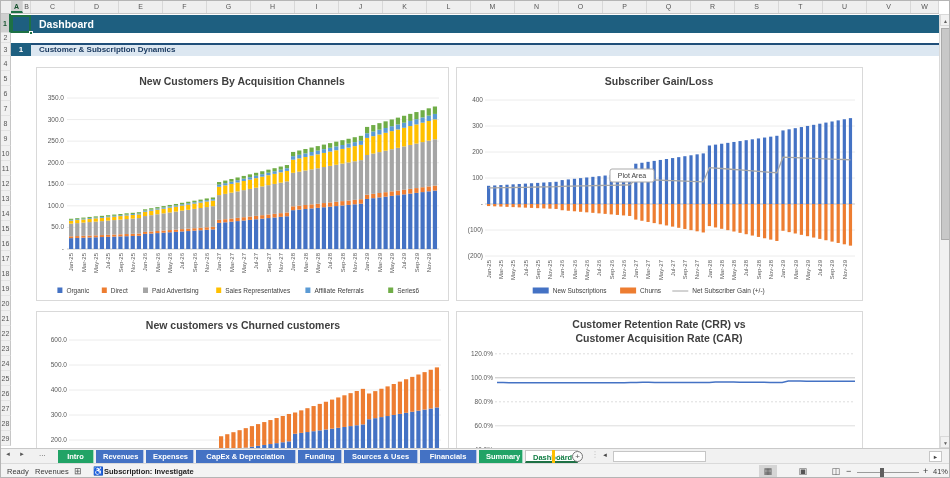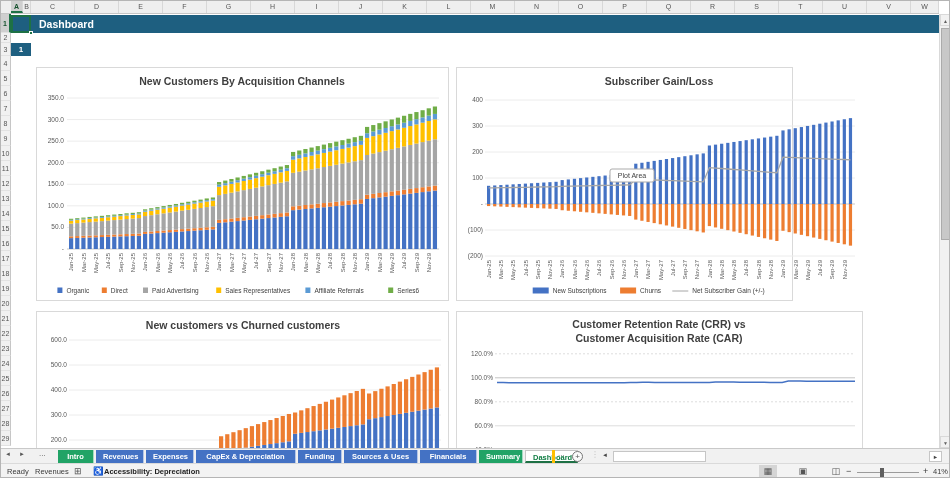--- a/index.html
+++ b/index.html
@@ -105,20 +105,23 @@
         <div class="rowcell" style="top:417px;height:15px;line-height:15px;">29</div>
       </div>
 
     <div class="banner">
       <span>Dashboard</span>
     </div>
     <div class="selbox"></div>
     <div class="selhandle"></div>
 
     <div class="secnum">1</div>
+    <div class="secband">
+      <span>Customer &amp; Subscription Dynamics</span>
+    </div>
 
     <div id="chart1" class="chart" style="left:35px;top:53px;width:413px;height:234px;"><svg width="411" height="232" viewBox="0 0 411 232">
           <text x="205" y="17" font-size="10.5" text-anchor="middle" fill="#3F3F3F" font-family="Liberation Sans,sans-serif" font-weight="bold">New Customers By Acquisition Channels</text>
           <g>
             <line x1="30" y1="30" x2="402" y2="30" stroke="#ECECEC" stroke-width="1"></line>
             <text x="27" y="32" font-size="6.5" text-anchor="end" fill="#595959" font-family="Liberation Sans,sans-serif">350.0</text>
             <line x1="30" y1="51.571428571428555" x2="402" y2="51.571428571428555" stroke="#ECECEC" stroke-width="1"></line>
             <text x="27" y="53.571428571428555" font-size="6.5" text-anchor="end" fill="#595959" font-family="Liberation Sans,sans-serif">300.0</text>
             <line x1="30" y1="73.14285714285714" x2="402" y2="73.14285714285714" stroke="#ECECEC" stroke-width="1"></line>
             <text x="27" y="75.14285714285714" font-size="6.5" text-anchor="end" fill="#595959" font-family="Liberation Sans,sans-serif">250.0</text>
@@ -535,21 +538,21 @@
             <rect x="106.00" y="219.50" width="5" height="5.50" fill="#A5A5A5"></rect>
             <text x="115.00000000000001" y="225" font-size="6.5" text-anchor="start" fill="#404040" font-family="Liberation Sans,sans-serif">Paid Advertising</text>
             <rect x="179.20" y="219.50" width="5" height="5.50" fill="#FFC000"></rect>
             <text x="188.20000000000002" y="225" font-size="6.5" text-anchor="start" fill="#404040" font-family="Liberation Sans,sans-serif">Sales Representatives</text>
             <rect x="268.40" y="219.50" width="5" height="5.50" fill="#5B9BD5"></rect>
             <text x="277.40000000000003" y="225" font-size="6.5" text-anchor="start" fill="#404040" font-family="Liberation Sans,sans-serif">Affiliate Referrals</text>
             <rect x="351.20" y="219.50" width="5" height="5.50" fill="#70AD47"></rect>
             <text x="360.20000000000005" y="225" font-size="6.5" text-anchor="start" fill="#404040" font-family="Liberation Sans,sans-serif">Series6</text>
           </g>
         </svg></div>
-    <div id="chart2" class="chart" style="left:455px;top:53px;width:337px;height:234px;"><svg width="405" height="232" viewBox="0 0 405 232">
+    <div id="chart2" class="chart" style="left:455px;top:53px;width:407px;height:234px;"><svg width="405" height="232" viewBox="0 0 405 232">
           <text x="202" y="17" font-size="10.5" text-anchor="middle" fill="#3F3F3F" font-family="Liberation Sans,sans-serif" font-weight="bold">Subscriber Gain/Loss</text>
           <g>
             <line x1="28" y1="32" x2="398" y2="32" stroke="#ECECEC" stroke-width="1"></line>
             <text x="26" y="34" font-size="6.5" text-anchor="end" fill="#595959" font-family="Liberation Sans,sans-serif">400</text>
             <line x1="28" y1="58" x2="398" y2="58" stroke="#ECECEC" stroke-width="1"></line>
             <text x="26" y="60" font-size="6.5" text-anchor="end" fill="#595959" font-family="Liberation Sans,sans-serif">300</text>
             <line x1="28" y1="84" x2="398" y2="84" stroke="#ECECEC" stroke-width="1"></line>
             <text x="26" y="86" font-size="6.5" text-anchor="end" fill="#595959" font-family="Liberation Sans,sans-serif">200</text>
             <line x1="28" y1="110" x2="398" y2="110" stroke="#ECECEC" stroke-width="1"></line>
             <text x="26" y="112" font-size="6.5" text-anchor="end" fill="#595959" font-family="Liberation Sans,sans-serif">100</text>
@@ -938,21 +941,21 @@
     <span class="tabnav" style="left:601px;top:3px;color:#444;">◄</span>
     <span class="hscrolltrack" style="left:612px;width:93px;"></span>
     <span class="hsarrowbox" style="left:928px;">►</span>
   </div>
 
   <div class="statusbar">
     <span class="sitem" style="left:6px;text-align:center;">Ready</span>
     <span class="sitem" style="left:34px;">Revenues</span>
     <span class="sitem" style="left:73px;font-size:9px;color:#555;">⊞</span>
     <span class="sitem" style="left:92px;font-size:8.5px;color:#333;">♿</span>
-    <span class="sitem" style="left:103px;font-weight:bold;color:#222;">Accessibility: Depreciation</span>
+    <span class="sitem" style="left:103px;font-weight:bold;color:#222;">Subscription: Investigate</span>
 
     <span class="viewbtn sel" style="left:758px;">▦</span>
     <span class="viewbtn" style="left:793px;">▣</span>
     <span class="viewbtn" style="left:826px;">◫</span>
     <span class="sitem" style="left:845px;font-size:9px;">−</span>
     <span class="zoomline" style="left:856px;width:62px;"></span>
     <span class="zoomthumb" style="left:879px;"></span>
     <span class="sitem" style="left:922px;font-size:9px;">+</span>
     <span class="sitem" style="left:932px;">41%</span>
   </div>

